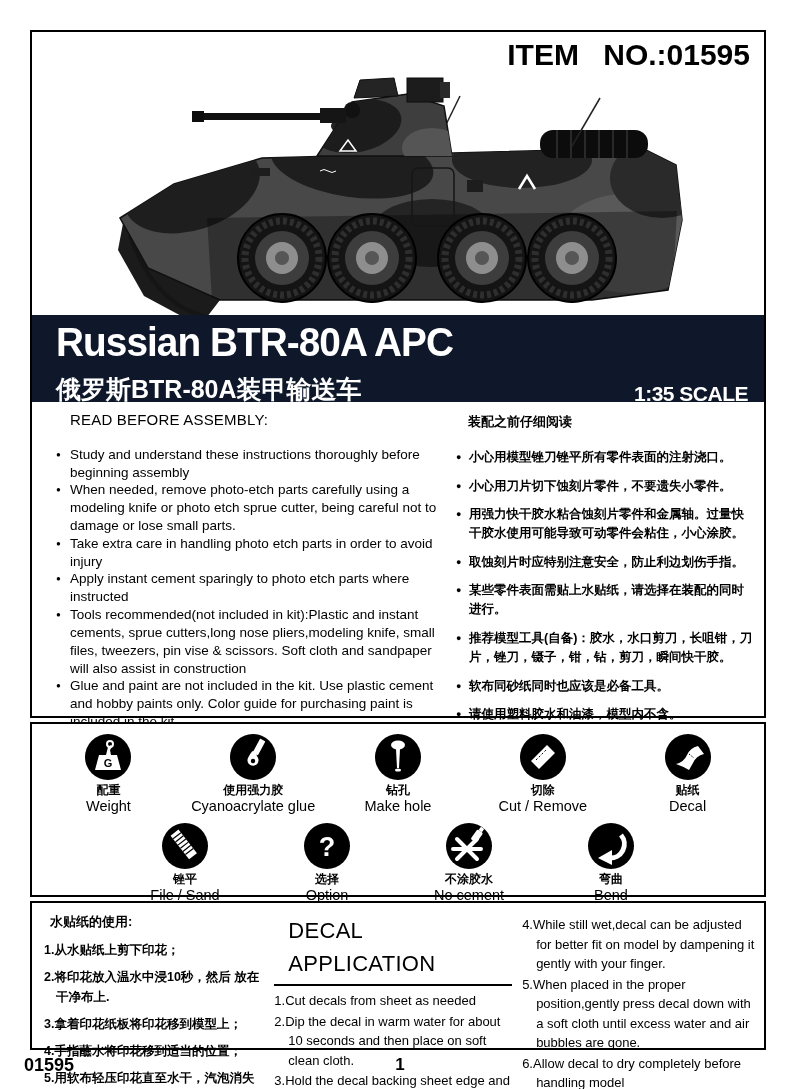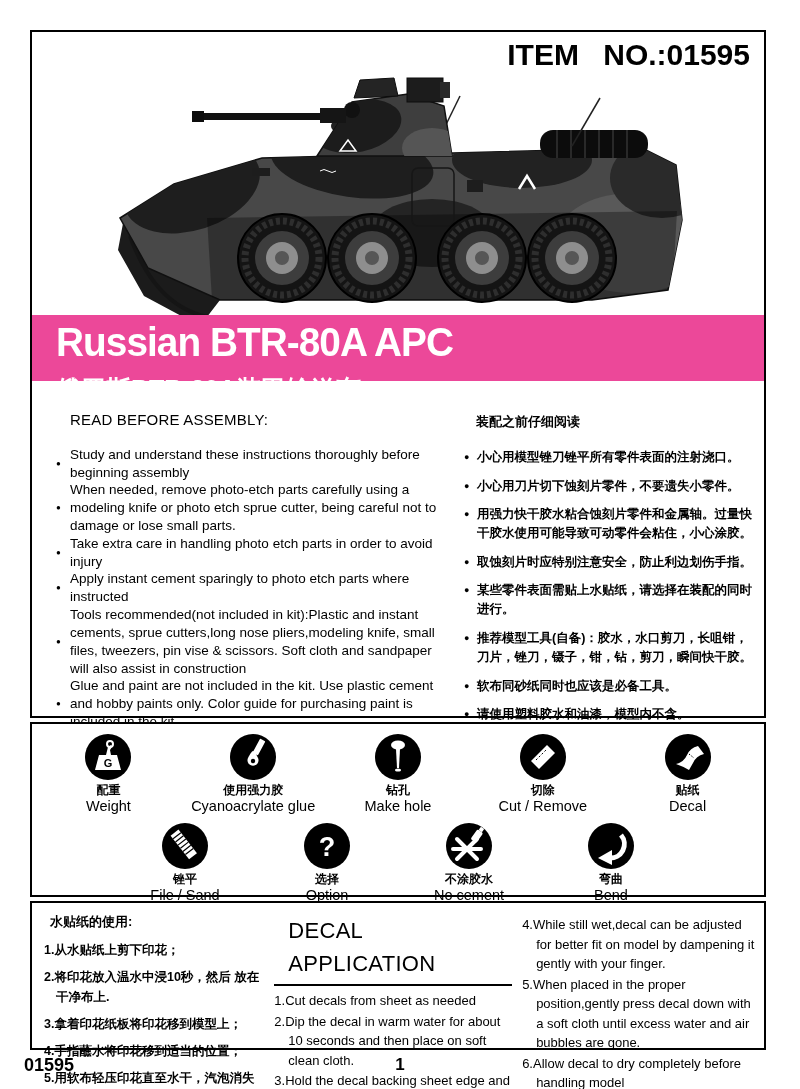--- a/index.html
+++ b/index.html
@@ -11,33 +11,33 @@
   .decal-box { top:901px; height:145px; }
 
   
   .item-no { position:absolute; top:6px; right:14px; font-size:30px; font-weight:bold;
              letter-spacing:0px; word-spacing:16px; }
 
   
   .vehicle-wrap { position:absolute; left:70px; top:36px; width:620px; height:286px; }
 
   
-  .title-band { position:absolute; top:283px; left:0; width:100%; height:66px; background:#ec4899;
+  .title-band { position:absolute; top:283px; left:0; width:100%; height:87px; background:#0f172a;
                 color:#fff; box-sizing:border-box; padding:6px 16px 0 24px; }
   .title-en { font-size:40px; font-weight:bold; letter-spacing:-1px; line-height:1.05;
               transform:scaleX(.97); transform-origin:left; }
   .title-row { display:flex; justify-content:space-between; align-items:flex-end; margin-top:10px; }
   .title-zh { font-size:25px; font-weight:bold; }
   .title-scale { font-size:21px; font-weight:bold; letter-spacing:-0.5px; }
 
   
-  .assembly { position:absolute; top:376px; left:24px; right:8px; display:flex; gap:16px; }
+  .assembly { position:absolute; top:376px; left:24px; right:8px; display:flex; gap:8px; }
   .col-en { width:392px; font-size:13.5px; line-height:1.32; }
   .col-en .heading { font-size:15px; margin:2px 0 16px 14px; letter-spacing:.2px; }
-  .col-en .b { display:flex;align-items:center; }
+  .col-en .b { display:flex; }
   .col-en .b::before { content:"●"; font-size:8px; line-height:18px; width:14px; flex:none; }
   .col-zh { flex:1; font-size:12.5px; font-weight:bold; line-height:1.55; }
   .col-zh .heading { margin:4px 0 16px 12px; font-size:13px; }
   .col-zh .b { display:flex; margin-bottom:9px; }
   .col-zh .b::before { content:"●"; font-size:9px; line-height:19px; width:13px; flex:none; }
 
   
   .icon-row { display:flex; }
   .icon-row.row1 { padding:10px 4px 0 4px; }
   .icon-row.row2 { padding:8px 82px 0 82px; }

